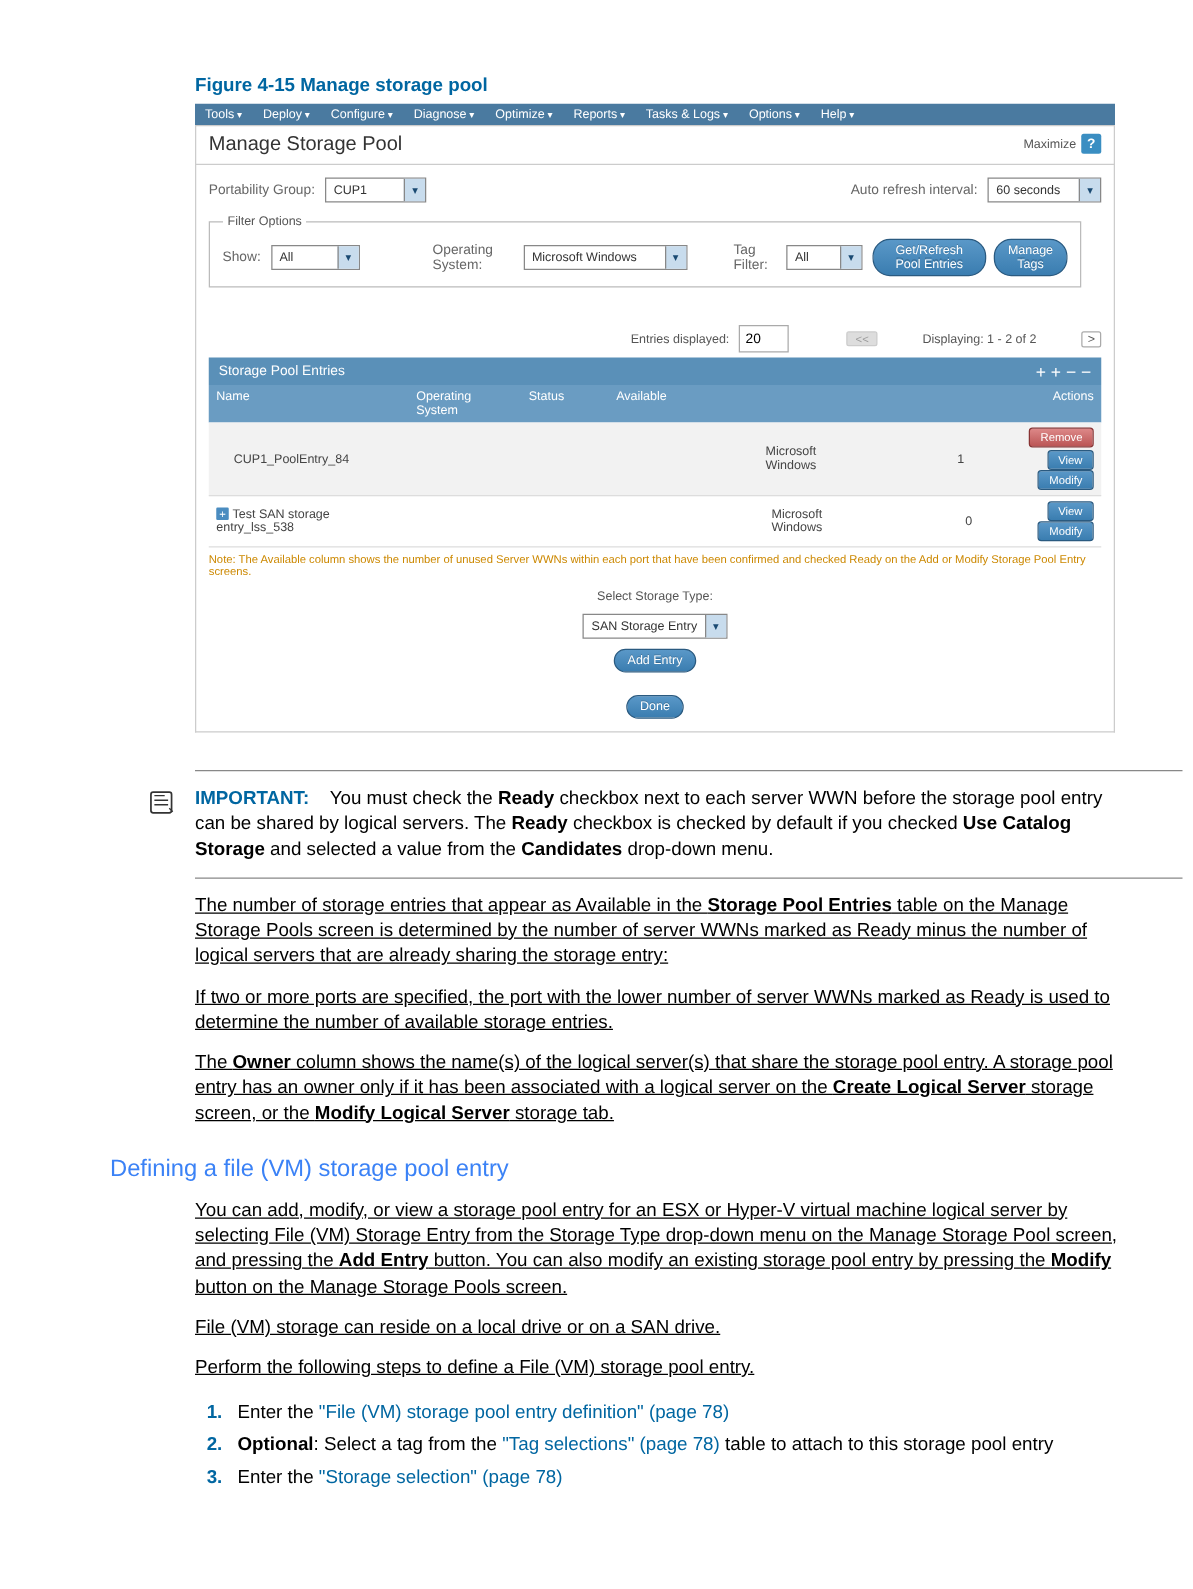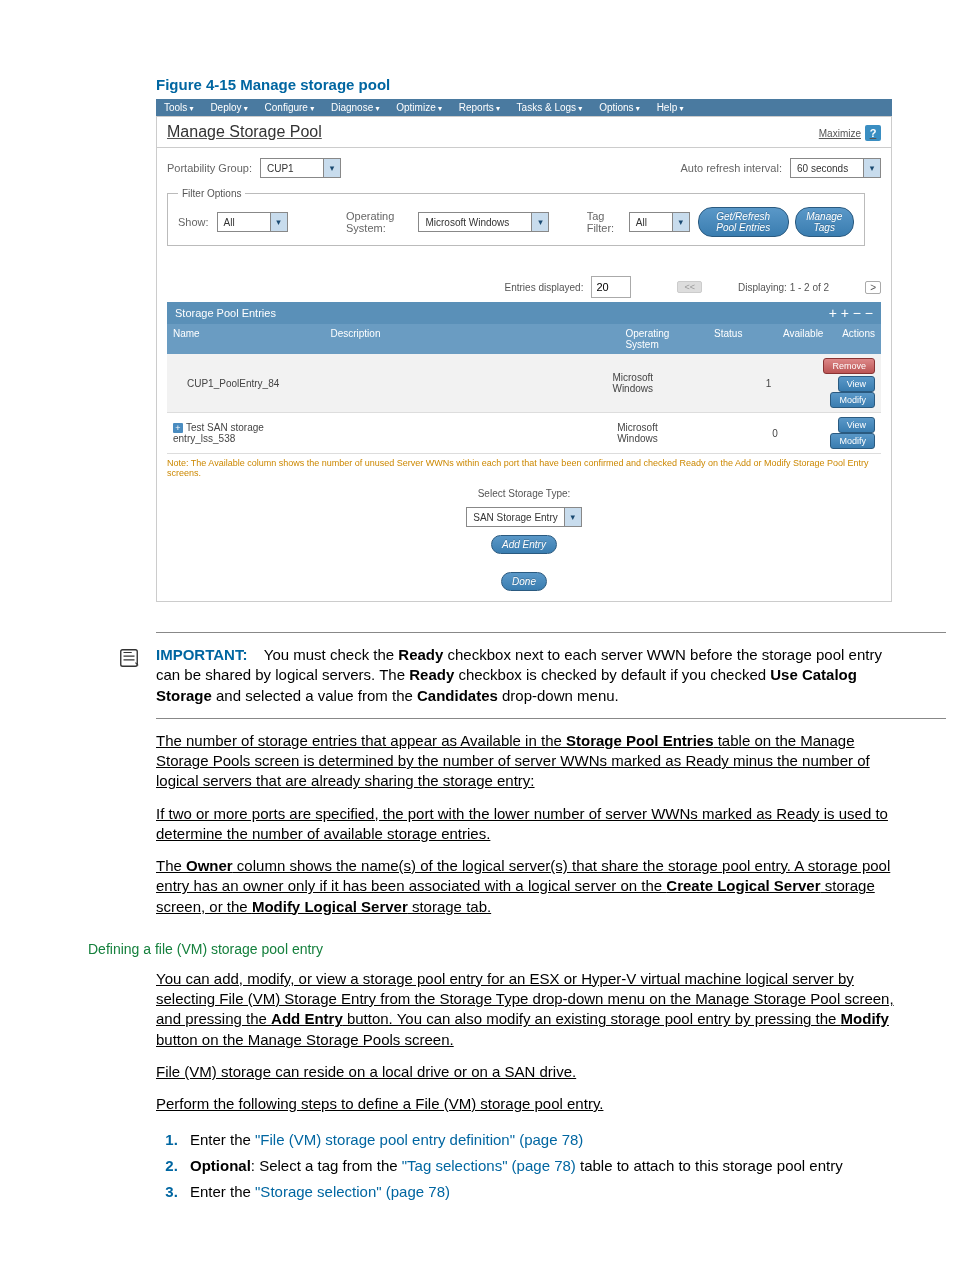--- a/index.html
+++ b/index.html
@@ -13,21 +13,21 @@
     .page {
       width: 954px;
       margin: 0 auto;
       padding: 40px 30px 40px 30px;
       box-sizing: border-box;
     }
     .figure-caption {
       color: #0066a1;
       font-weight: bold;
       font-size: 15px;
-      margin: 36px 0 6px 126px;
+      margin: 20px 0 6px 126px;
     }
     .screenshot {
       margin-left: 126px;
       width: 736px;
       font-size: 11px;
       font-family: Arial, sans-serif;
       color: #555;
     }
     .menubar {
       background: #4a7aa0;
@@ -36,22 +36,21 @@
       font-size: 10px;
     }
     .menubar span { margin-right: 14px; }
     .menubar span:after { content: " ▾"; font-size: 8px; }
     .titlebar {
       background: #fff;
       border: 1px solid #ccc;
       padding: 6px 10px;
       display: flex;
       justify-content: space-between;
-      align-items: flex-end;
-      text-decoration: underline;
+      align-items: flex-start;
     }
     .titlebar .title { font-size: 16px; color: #333; }
     .titlebar .max { font-size: 10px; color: #555; display: flex; align-items: center; gap: 4px; }
     .help-badge { background: #3a8ec2; color: #fff; font-weight: bold; width: 16px; height: 16px; display: inline-flex; align-items: center; justify-content: center; border-radius: 2px; font-size: 11px; }
     .ap-content {
       border: 1px solid #ccc;
       border-top: none;
       padding: 10px;
       background: #fff;
     }
@@ -75,21 +74,20 @@
     fieldset.filter legend { font-size: 10px; padding: 0 4px; color: #555; }
     .btn {
       background: linear-gradient(#5a98c8, #3a7db0);
       color: #fff;
       border: 1px solid #2a5a80;
       border-radius: 14px;
       font-size: 10px;
       padding: 3px 10px;
       cursor: pointer;
       text-shadow: 0 -1px 0 rgba(0,0,0,0.2);
-      font-style: italic;
     }
     .btn-right-group { display: flex; gap: 6px; margin-left: auto; }
     .entries-row { display: flex; align-items: center; font-size: 10px; gap: 8px; margin-top: 30px; }
     .entries-row .spacer { flex: 1; }
     .nav-dis { background: #ddd; color: #999; border: 1px solid #ccc; padding: 0 6px; border-radius: 2px; font-size: 9px; }
     .nav-en { border: 1px solid #aaa; padding: 0 4px; border-radius: 2px; font-size: 10px; background: #fff; }
     .grid-title { background: #5a90b8; color: #fff; font-size: 11px; padding: 3px 8px; display: flex; justify-content: space-between; align-items: center; margin-top: 4px; }
     .grid-title .pm { font-size: 14px; }
     .grid-head { display: flex; background: #6a9cc2; color: #fff; font-size: 10px; }
     .grid-head > div, .grid-row > div { padding: 4px 6px; box-sizing: border-box; }
@@ -118,21 +116,21 @@
     .important-row { display: flex; align-items: flex-start; margin-left: 88px; margin-right: 20px; }
     .icon-note {
       width: 22px; height: 22px;
       flex-shrink: 0;
       margin-right: 16px;
       margin-top: 2px;
     }
     .important-label { color: #0066a1; font-weight: bold; font-size: 15px; }
     .para { margin: 12px 0; font-size: 15px; line-height: 1.35; }
     .mono { font-family: "Courier New", monospace; font-size: 14px; }
-    .section-head { color: #15803d; font-size: 14px; margin: 24px 0 12px 58px; font-weight: normal; }
+    .section-head { color: #3b82f6; font-size: 19px; margin: 24px 0 12px 58px; font-weight: normal; }
     .link { color: #0066a1; }
     ol.steps { margin-left: 126px; padding-left: 26px; font-size: 15px; line-height: 1.45; }
     ol.steps li { padding-left: 8px; margin-bottom: 4px; }
     ol.steps li::marker { color: #0066a1; font-weight: bold; }
     .plus-icon { display: inline-block; width: 10px; height: 10px; background: #4a8cc0; color: #fff; font-size: 9px; line-height: 10px; text-align: center; border-radius: 1px; margin-right: 3px; }
   </style>
 </head>
 <body>
 
 <div class="page">
@@ -211,21 +209,20 @@
         <span style="width:20px;"></span>
         <span class="nav-en">&gt;</span>
       </div>
 
       <div class="grid-title">
         <span>Storage Pool Entries</span>
         <span class="pm">+ + − −</span>
       </div>
       <div class="grid-head">
         <div class="col-name">Name</div>
-        <div class="col-desc">Description</div>
         <div class="col-os">Operating System</div>
         <div class="col-status">Status</div>
         <div class="col-avail">Available</div>
         <div class="col-actions">Actions</div>
       </div>
 
       <div class="grid-row">
         <div class="col-name" style="padding-left: 20px;">CUP1_PoolEntry_84</div>
         <div class="col-desc"></div>
         <div class="col-os">Microsoft Windows</div>

